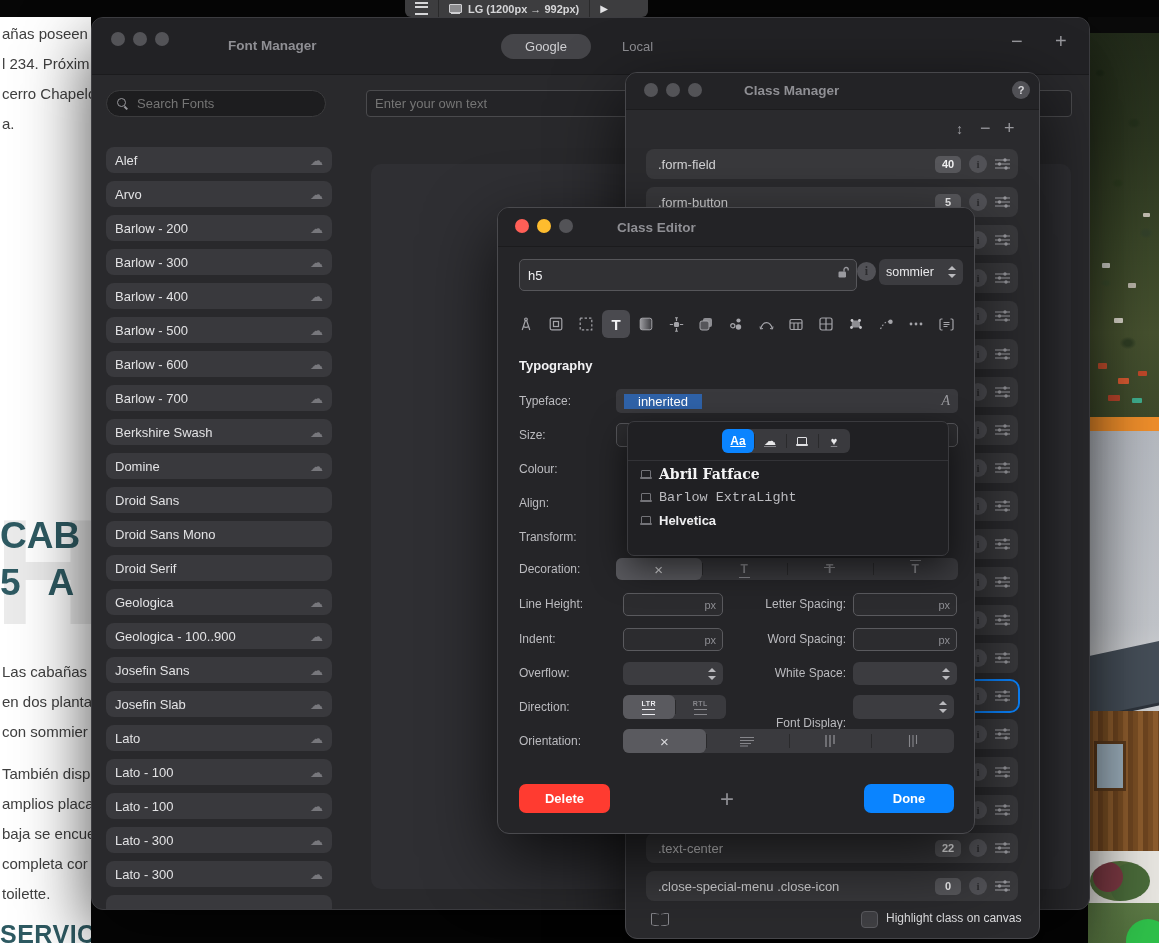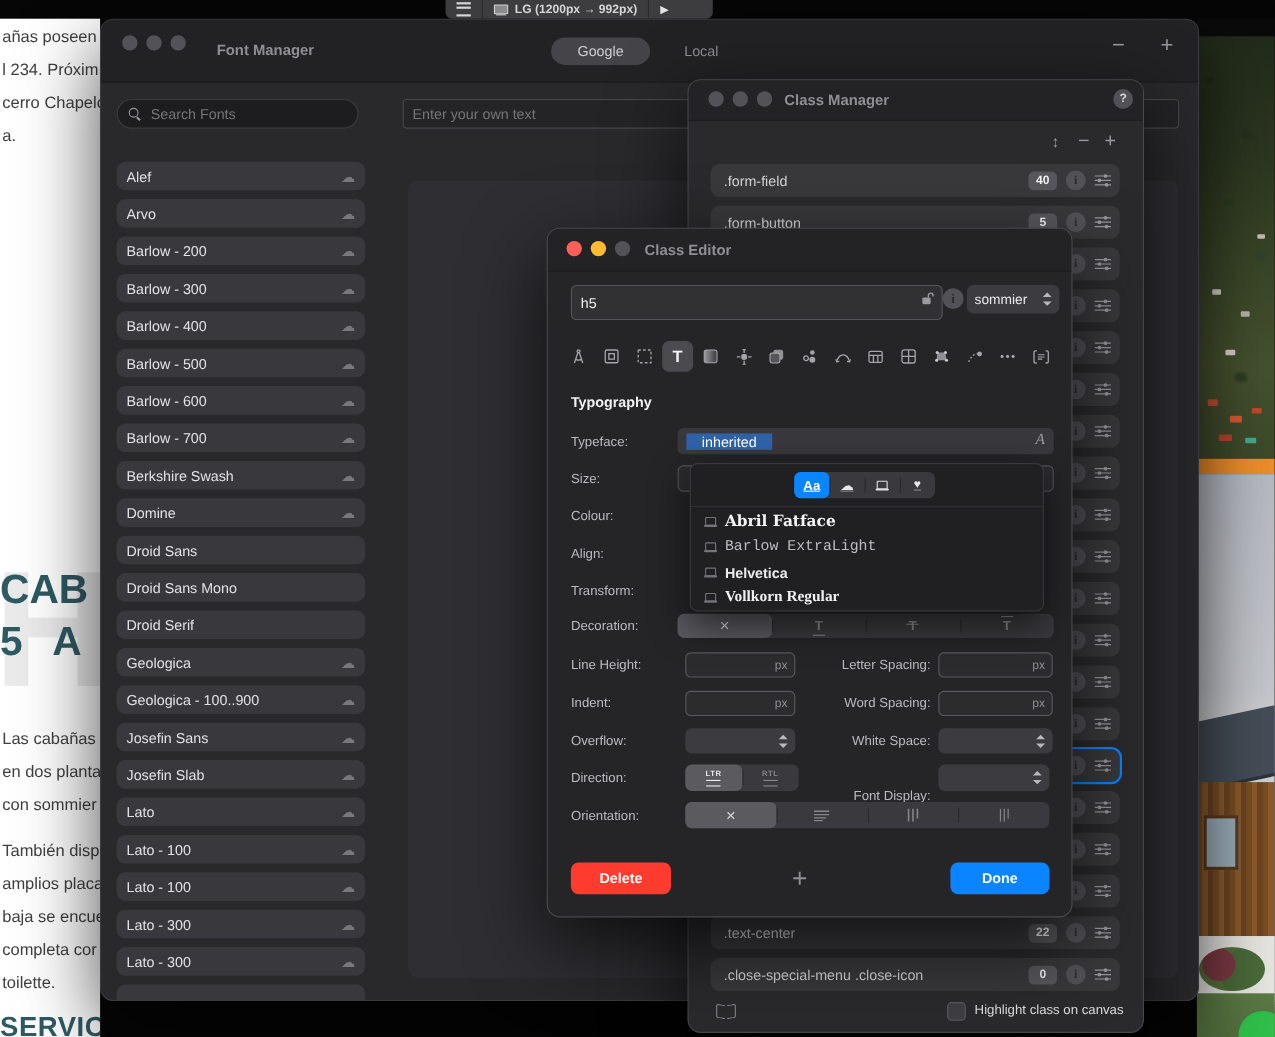--- a/index.html
+++ b/index.html
@@ -52,21 +52,21 @@
   .monitor::before{content:"";position:absolute;left:0;right:0;top:0;height:7px;border:1.2px solid #cfcfd2;border-radius:1px;background:#8b8b8e;}
   .monitor::after{content:"";position:absolute;left:2px;right:2px;bottom:-1px;height:1.5px;background:#cfcfd2;}
   .tb-label{font-size:11px;font-weight:700;white-space:nowrap;}
   .play{font-size:10px;color:#e3e3e5;}
 
   
   .window{position:absolute;border-radius:12px;overflow:hidden;box-shadow:0 25px 70px rgba(0,0,0,.7);}
   .lights{position:absolute;display:flex;gap:8px;}
   .light{width:14px;height:14px;border-radius:50%;background:#535357;}
   .light.red{background:#ff5f57;} .light.yellow{background:#febc2e;}
-  .win-title{position:absolute;font-size:13.5px;font-weight:700;color:#8f8f94;white-space:nowrap;}
+  .win-title{position:absolute;font-size:13.5px;font-weight:700;color:#8f8f94;white-space:nowrap;margin-left:31px;}
 
   
   .fm{left:91px;top:17px;width:997px;height:891px;background:#29292c;border:1px solid #3c3c40;z-index:2;}
   .fm-titlebar{position:absolute;left:0;top:0;right:0;height:56px;background:#222225;border-bottom:1px solid #1b1b1d;}
   .fm .lights{left:19px;top:14px;}
   .fm .win-title{left:105px;top:20px;}
   .pill-tab{position:absolute;left:409px;top:16px;width:90px;height:25px;border-radius:13px;background:#454549;
     color:#cfcfd2;font-size:13px;display:flex;align-items:center;justify-content:center;}
   .tab-local{position:absolute;left:530px;top:21px;font-size:13px;color:#8e8e93;}
   .fm-min{position:absolute;left:919px;top:12px;font-size:20px;color:#98989d;}
@@ -1029,21 +1029,17 @@
           <div class="pop-item">
             <span class="lap"></span>
             <span class="pf-thin">Barlow ExtraLight</span>
           </div>
 
           <div class="pop-item">
             <span class="lap"></span>
             <span class="pf-sans">Helvetica</span>
           </div>
 
-          <div class="pop-item">
-            <span class="lap"></span>
-            <span class="pf-serif">Vollkorn Regular</span>
-          </div>
         </div>
     </div>
   </div>
 
 </div>
 
 </body></html>

